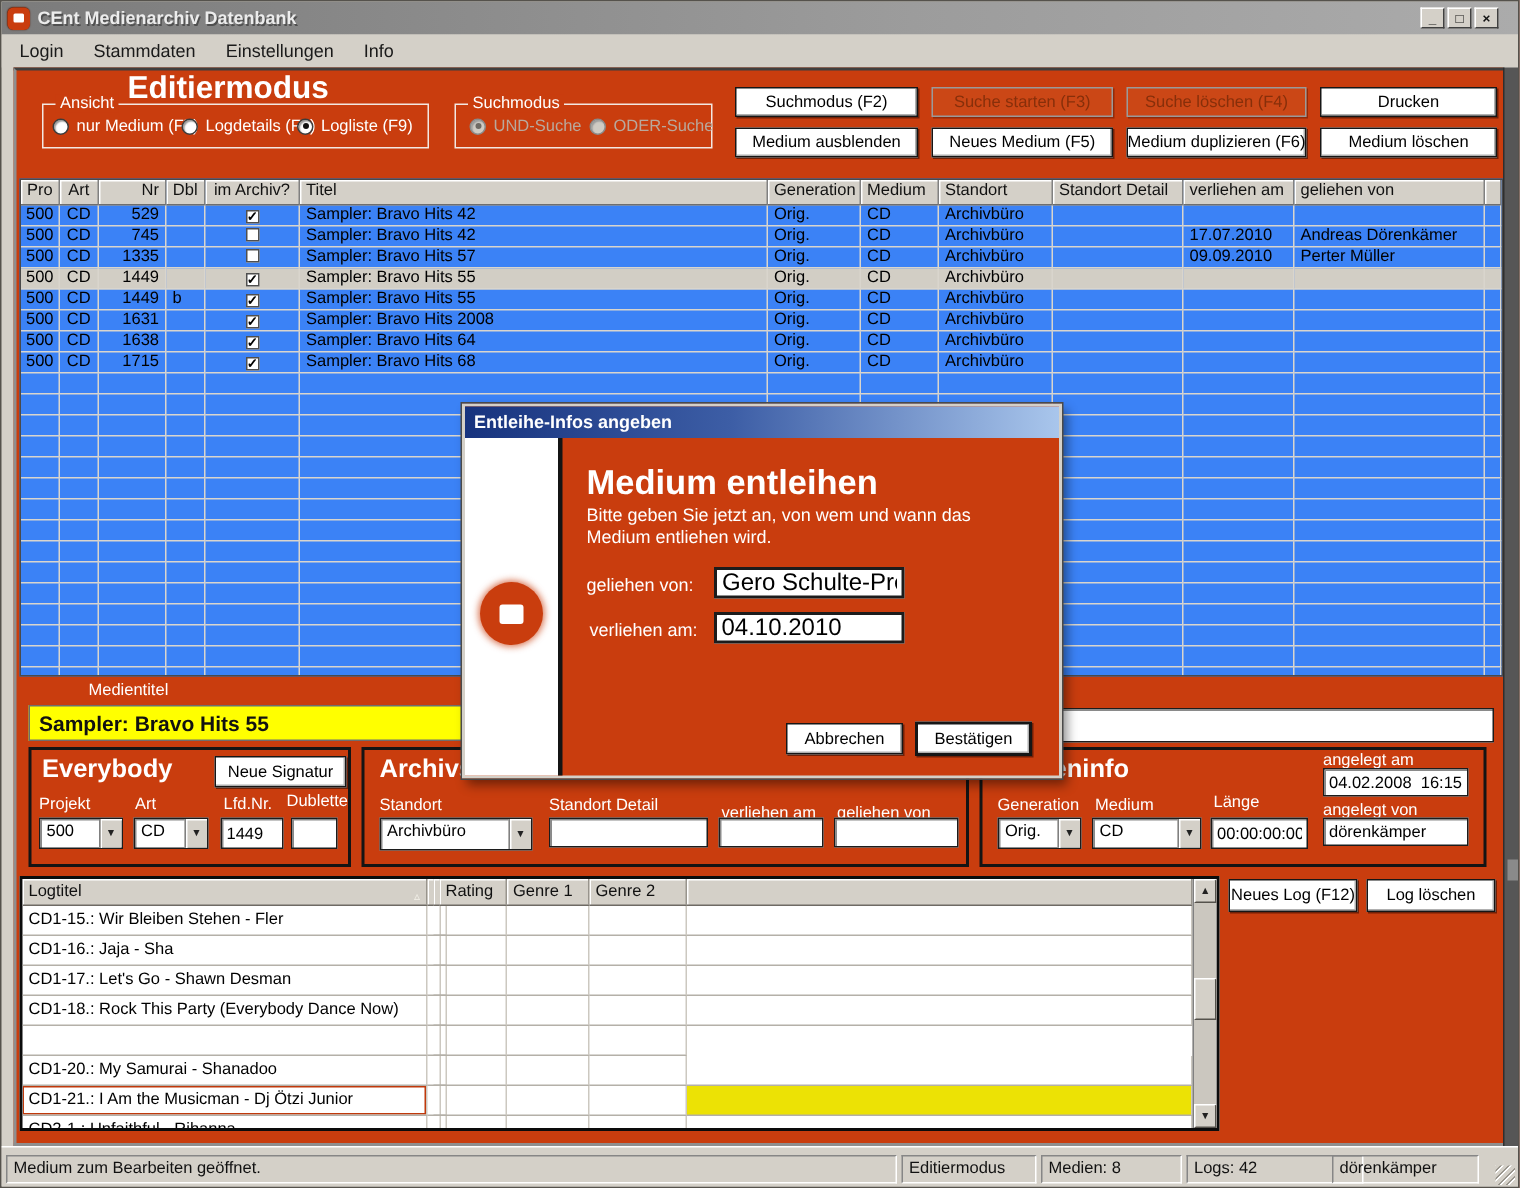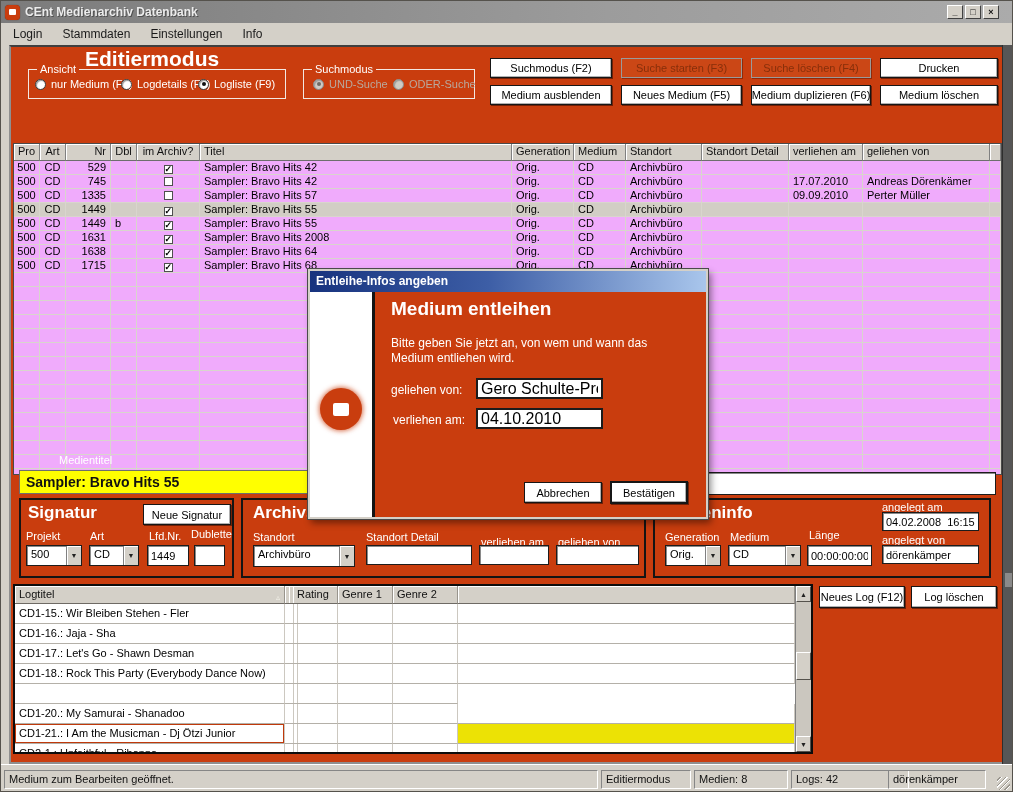--- a/index.html
+++ b/index.html
@@ -31,21 +31,21 @@
   .rdot.on::after{content:"";position:absolute;left:2.5px;top:2.5px;width:4px;height:4px;border-radius:50%;background:#111;}
   .radio.dis{color:#b9a89c;}
   .radio.dis .rdot{background:#cfcbc4;border-color:#8a8a8a;}
   .radio.dis .rdot.on::after{background:#6e6a64;}
   
   .btn{position:absolute;background:#fff;border:1px solid #161616;font-size:11px;color:#000;
     display:flex;align-items:center;justify-content:center;box-shadow:1px 1px 0 rgba(40,10,0,.55), inset -1px -1px 0 #b0b0b0;white-space:nowrap;}
   .btn.dis{background:#cb4716;color:#872f0a;border-color:#9a9a9a;box-shadow:1px 1px 0 rgba(40,10,0,.35);}
   .btn.def{border-width:2px;}
   
-  .mtable{position:absolute;left:12px;top:118px;width:989px;height:332px;background:#f0abfc;border:1px solid #4a4a4a;overflow:hidden;margin-top:24px;}
+  .mtable{position:absolute;left:12px;top:118px;width:989px;height:332px;background:#3b82f6;border:1px solid #4a4a4a;overflow:hidden;}
   .mgrid{display:grid;grid-template-columns:26px 26px 45px 26px 63px 312px 62px 52px 76px 87px 74px 127px 1fr;}
   .mhead{height:17px;}
   .mh{background:#d4d0c8;border-right:1px solid #808080;border-bottom:1px solid #6e6e6e;box-shadow:inset 1px 1px 0 #fff;
     font-size:11px;color:#111;line-height:15px;padding:0 4px;overflow:hidden;white-space:nowrap;}
   .mrow{height:14px;}
   .mc{border-right:1px solid #d9d5cd;border-bottom:1px solid #d9d5cd;font-size:11px;line-height:13px;color:#000;
     padding:0 4px;overflow:hidden;white-space:nowrap;}
   .mrow.sel .mc{background:#d2cec5;}
   .t-c{text-align:center;padding:0 1px;}
   .t-r{text-align:right;}
@@ -91,21 +91,21 @@
   .dialog{position:absolute;left:307px;top:268px;width:400px;height:250px;background:#c93d0e;
     border:2px solid #d4d0c8;outline:1px solid #4a4a4a;box-shadow:3px 4px 7px rgba(0,0,0,.45);z-index:50;}
   .dlg-title{height:21px;background:linear-gradient(90deg,#17337e 0%,#3d5ea6 45%,#a9c6ec 100%);
     color:#fff;font-size:12px;font-weight:bold;line-height:21px;padding-left:6px;}
   .dlg-body{display:flex;height:225px;}
   .dlg-left{width:62px;background:#fff;position:relative;flex:0 0 auto;}
   .dlg-logo{position:absolute;left:10px;top:96px;width:42px;height:42px;background:#c93d0e;border-radius:50%;
     box-shadow:0 0 5px 1px rgba(201,61,14,.75);}
   .dlg-logo::after{content:"";position:absolute;left:13px;top:15px;width:16px;height:13px;background:#fff;border-radius:2px;}
   .dlg-right{flex:1;position:relative;border-left:3px solid #141414;}
-  .dlg-h{position:absolute;left:16px;top:6px;font-size:19px;font-weight:bold;color:#fff;white-space:nowrap;}
+  .dlg-h{position:absolute;left:16px;top:16px;font-size:23px;font-weight:bold;color:#fff;white-space:nowrap;}
   .dlg-text{position:absolute;left:16px;top:44px;font-size:12px;color:#fff;line-height:15px;white-space:pre-line;}
   .dlg-lbl{position:absolute;font-size:12px;color:#fff;white-space:nowrap;}
   .dlg-input{position:absolute;background:#fff;border:2px solid #1c1c1c;font-size:16px;color:#000;padding:0 3px;margin:0;outline:none;}
 </style>
 </head>
 <body>
 
 <div class="window">
 
   <div class="titlebar">
@@ -532,21 +532,21 @@
     <div class="mc"></div>
   </div>
       </div>
   </div>
 
   <div class="lbl" style="left:58px;top:453px;">Medientitel</div>
   <div class="medientitel">Sampler: Bravo Hits 55</div>
   <input class="field" style="left: 648px; top: 471px; width: 347px; height: 23px;">
 
   <div class="grp" style="left:18px;top:497px;width:215px;height:80px;"></div>
-  <div class="grp-title" style="left:27px;top:502px;">Signatur</div>
+  <div class="grp-title" style="left:27px;top:502px;">Everybody</div>
   <div class="btn" style="left:142px;top:503px;width:88px;height:21px;">Neue Signatur</div>
   <div class="lbl" style="left:25px;top:529px;">Projekt</div>
   <div class="lbl" style="left:89px;top:529px;">Art</div>
   <div class="lbl" style="left:148px;top:529px;">Lfd.Nr.</div>
   <div class="lbl" style="left:190px;top:527px;">Dublette</div>
   <div class="combo" style="left:25px;top:544px;width:56px;height:21px;">
     <span class="combo-val">500</span>
       <span class="combo-btn">▼</span>
   </div>
   <div class="combo" style="left:88px;top:544px;width:50px;height:21px;">

